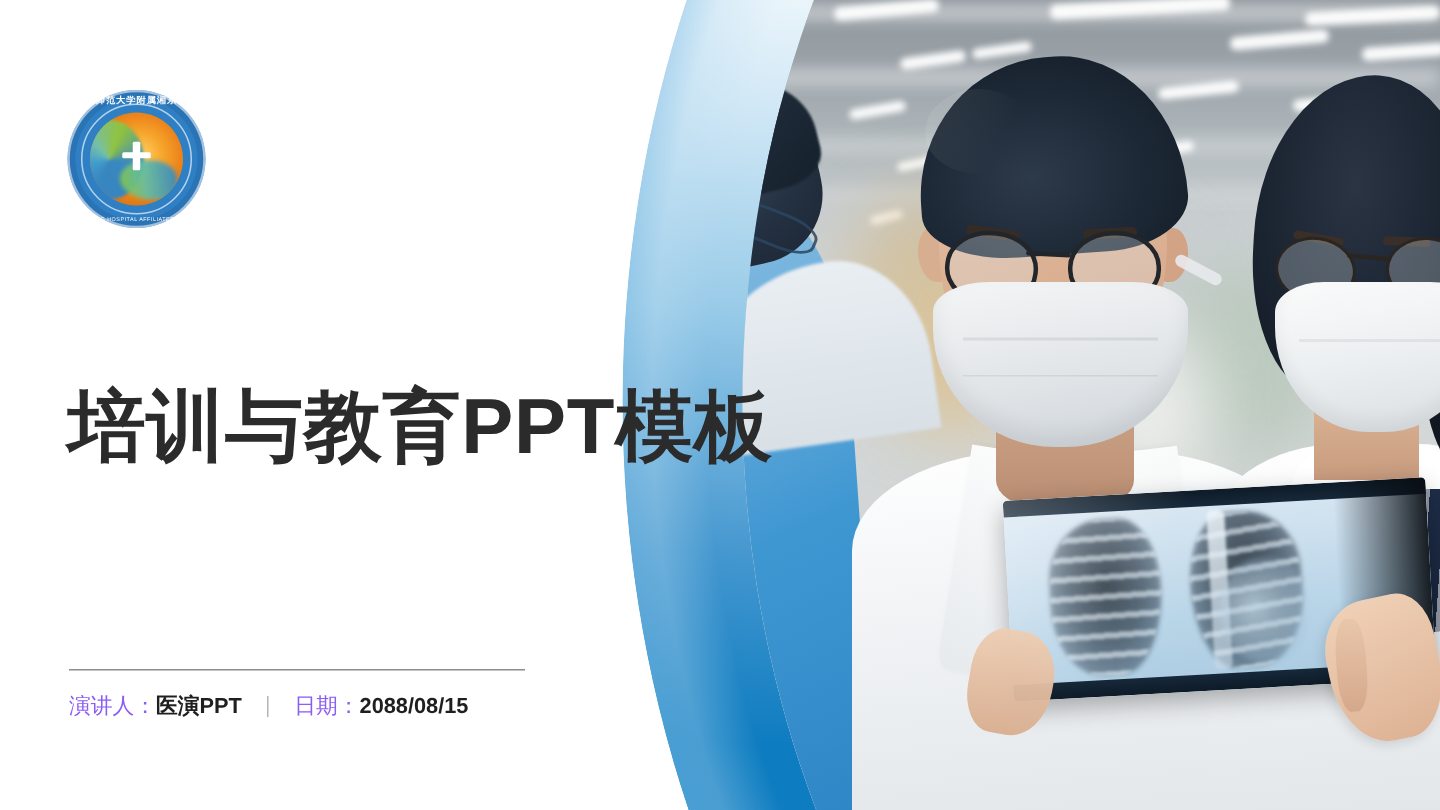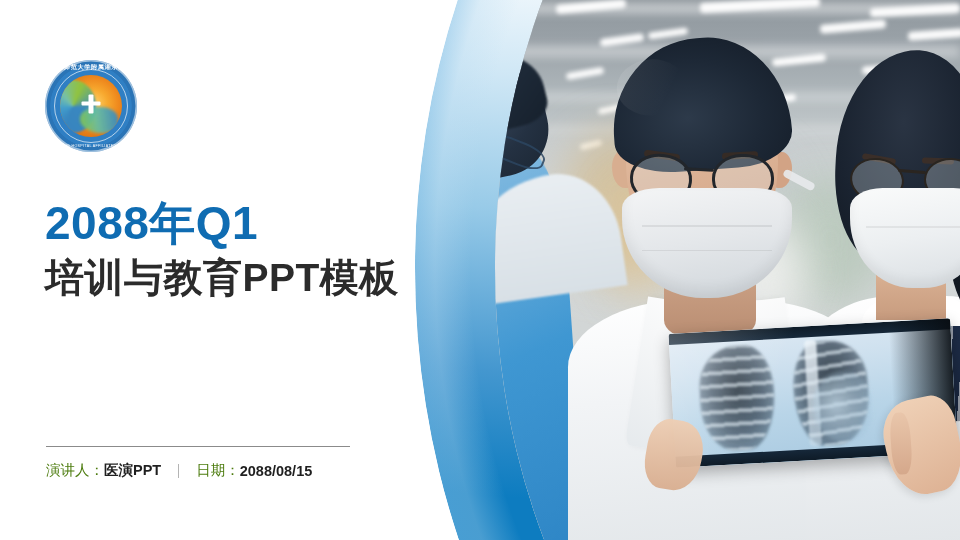--- a/index.html
+++ b/index.html
@@ -512,21 +512,21 @@
     font-size: 46px;
     font-weight: 700;
     color: #0f6cb2;
     letter-spacing: .5px;
     line-height: 1;
     white-space: nowrap;
   }
   .title-main {
     position: absolute;
     left: 45px; top: 256px;
-    font-size: 39px;
+    font-size: 52px;
     font-weight: 700;
     color: #2b2b2b;
     letter-spacing: .5px;
     line-height: 1.12;
     white-space: nowrap;
   }
   .subtitle {
     position: absolute;
     left: 46px; top: 336px;
     font-size: 18px;
@@ -544,21 +544,21 @@
 
   .meta-row {
     position: absolute;
     left: 46px; top: 461px;
     display: flex;
     align-items: center;
     font-size: 14.5px;
     color: #3a3a3a;
     white-space: nowrap;
   }
-  .meta-label { color:#4d7c0f; }
+  .meta-label { color:#8b5cf6; }
   .meta-value { font-weight: 700; color:#1f1f1f; }
   .meta-sep {
     display:inline-block;
     width:1px; height:14px;
     background:#b4b4b4;
     margin: 0 17px;
   }
 
   .org-line {
     position: absolute;
@@ -680,21 +680,20 @@
       <div class="logo-ring-inner"></div>
       <div class="logo-text-top">湖南师范大学附属湘东医院</div>
       <div class="logo-text-bottom">XIANGDONG HOSPITAL AFFILIATED HUNAN NORMAL UNIVERSITY</div>
       <div class="logo-core">
         <span class="logo-swirl"></span>
         <span class="logo-swirl2"></span>
         <span class="logo-cross"></span>
       </div>
     </div>
 
-    <div class="title-year">2088年Q1</div>
 
     <div class="title-main">培训与教育PPT模板</div>
 
 
     <div class="divider"></div>
 
     <div class="meta-row">
       <span class="meta-label">演讲人：</span>
       <span class="meta-value">医演PPT</span>
       <span class="meta-sep"></span>

